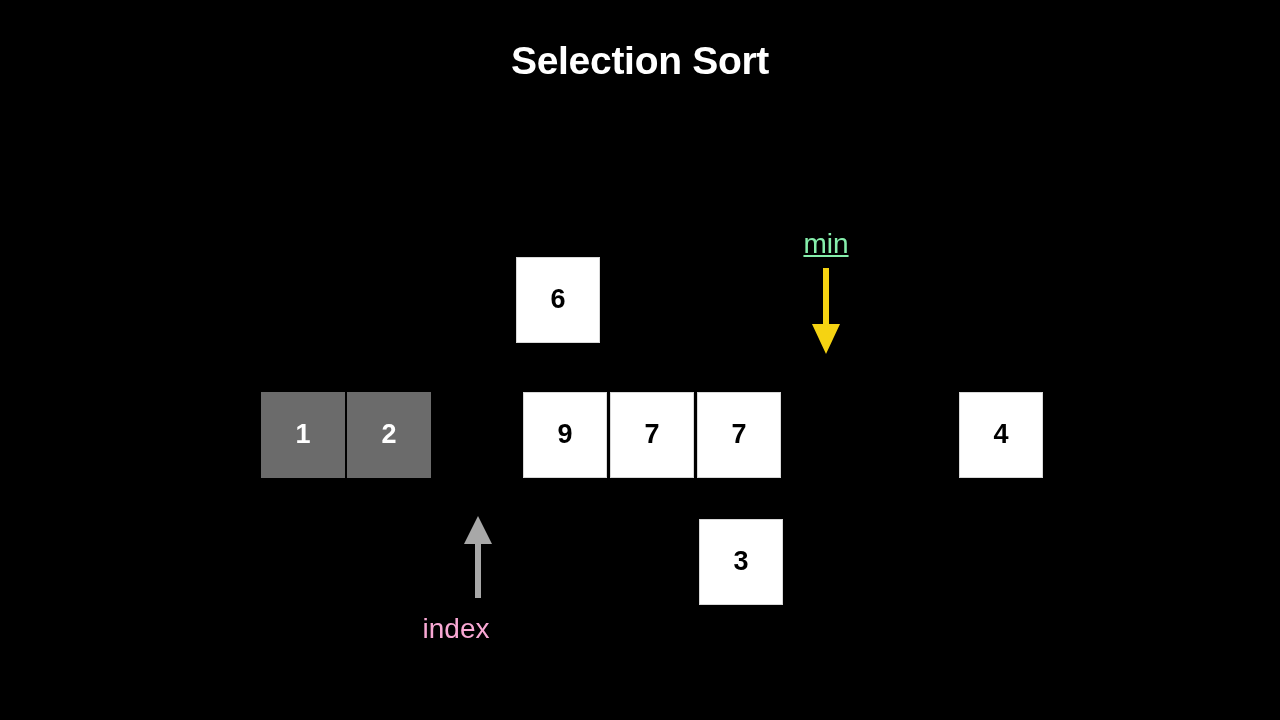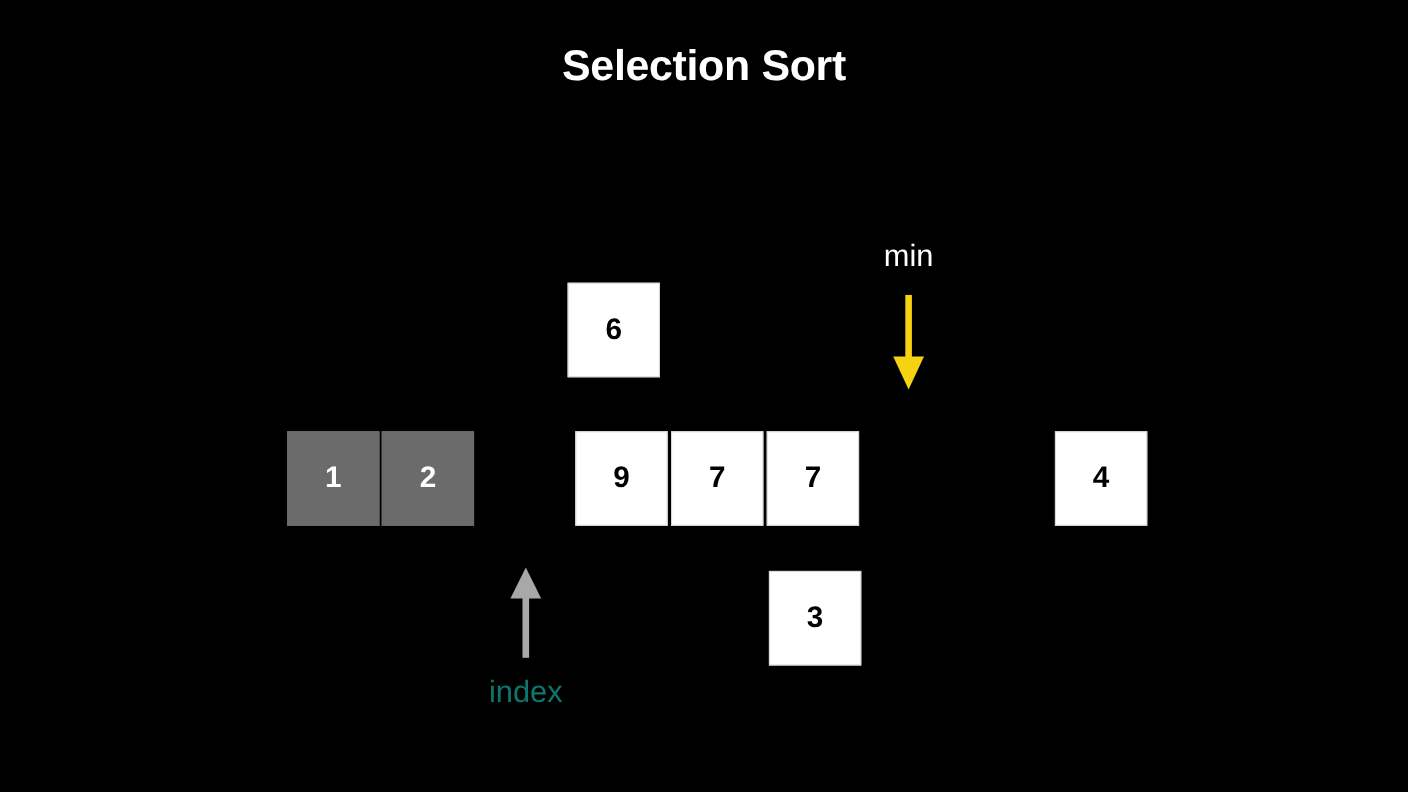--- a/index.html
+++ b/index.html
@@ -68,28 +68,29 @@
   
   .ptr-label {
     position: absolute;
     font-size: 28px;
     font-weight: normal;
     line-height: 34px;
     white-space: nowrap;
     text-align: center;
   }
   #min-label {
-    color: #ffffff;
+    color: #86efac;
     left: 746px;
-    top: 216px;
+    top: 227px;
     width: 160px;
+    text-decoration: underline;
   }
   #index-label {
-    color: #0f766e;
-    left: 398px;
+    color: #f9a8d4;
+    left: 376px;
     top: 612px;
     width: 160px;
   }
 
   
   .arrow {
     position: absolute;
   }
   #min-arrow {
     left: 800px;

